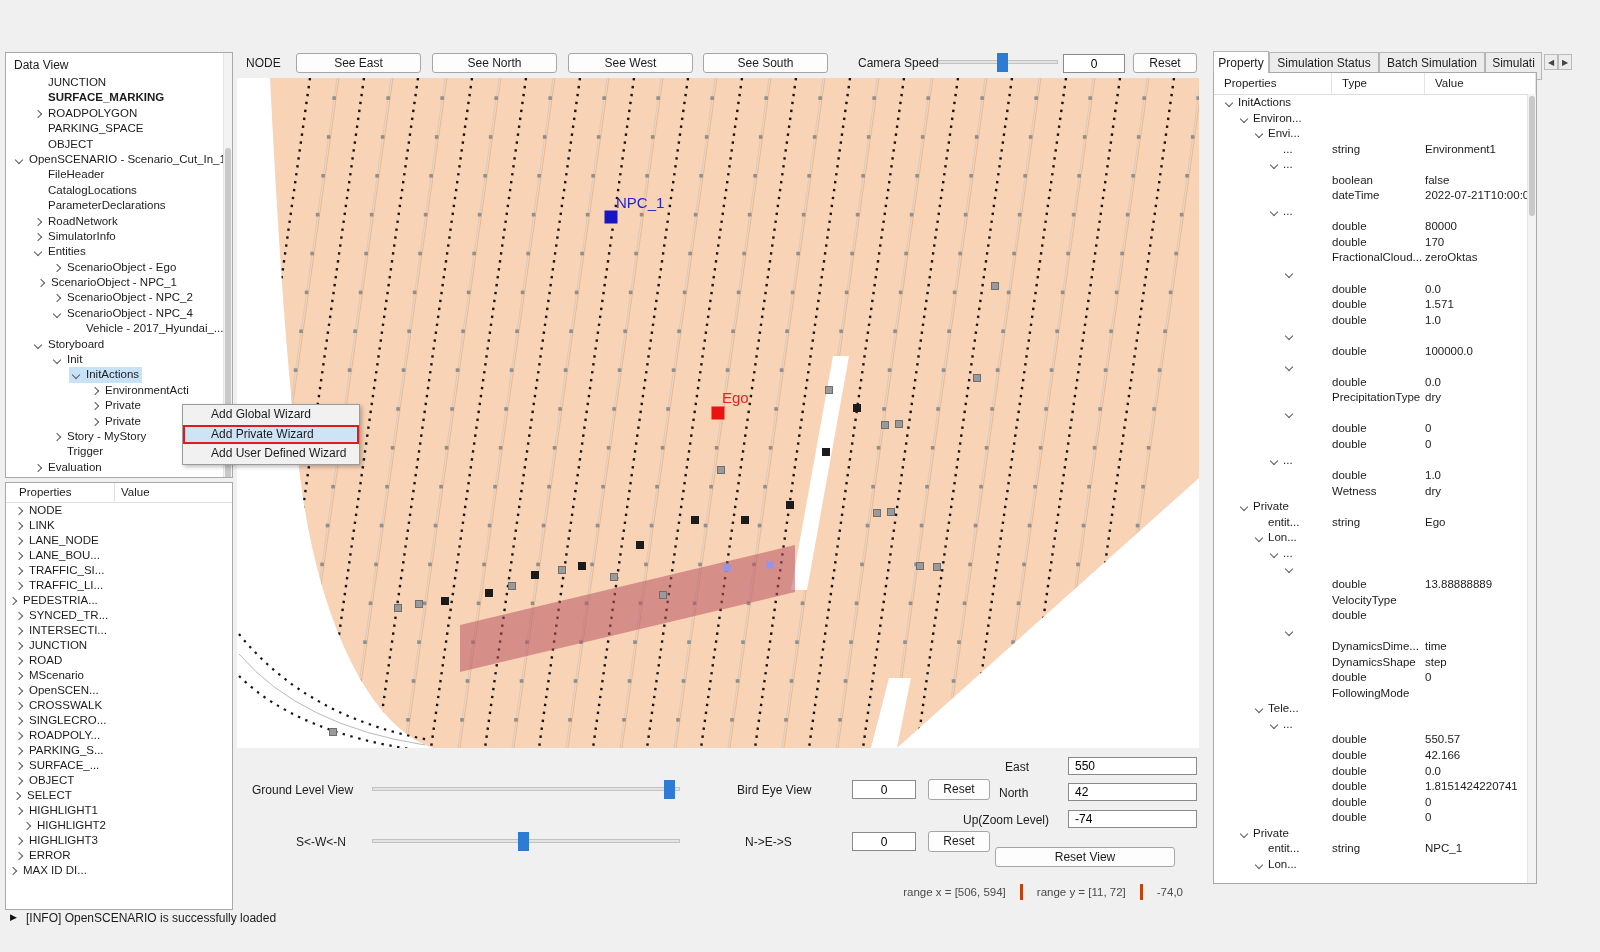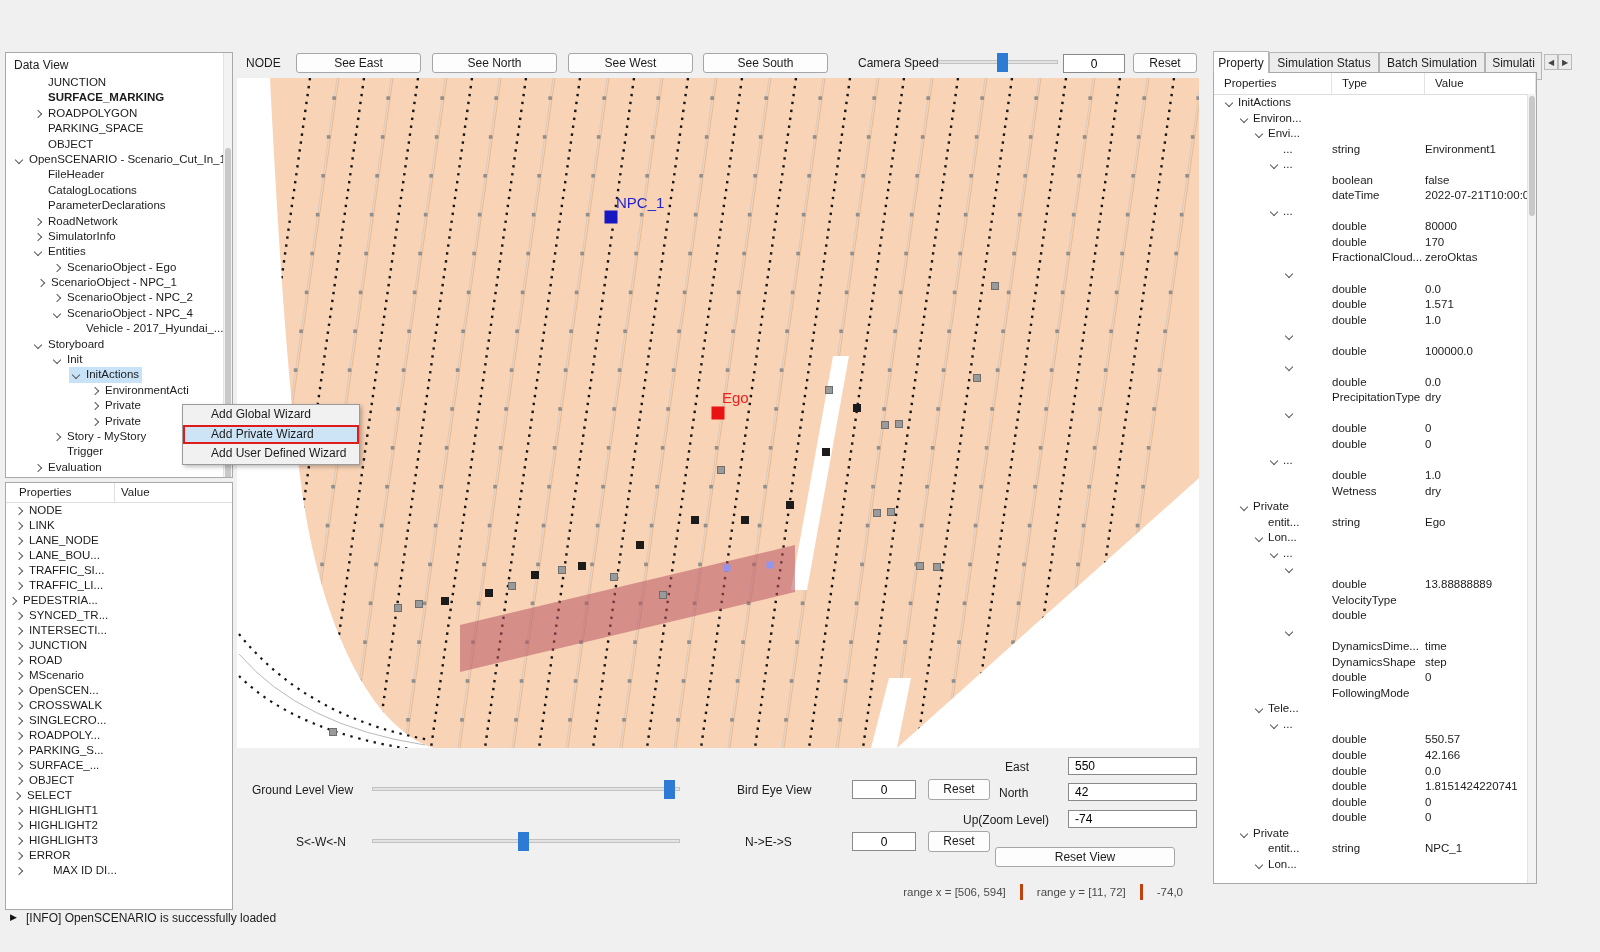--- a/index.html
+++ b/index.html
@@ -314,33 +314,33 @@
           <span class="tlabel">OBJECT</span>
         </div>
         <div class="trow" style="padding-left: 4px; height: 15px; line-height: 15px;">
           <span class="chevbox"><span class="chev right"></span></span>
           <span class="tlabel">SELECT</span>
         </div>
         <div class="trow" style="padding-left: 6px; height: 15px; line-height: 15px;">
           <span class="chevbox"><span class="chev right"></span></span>
           <span class="tlabel">HIGHLIGHT1</span>
         </div>
-        <div class="trow" style="padding-left: 6px; height: 15px; line-height: 15px;">
+        <div class="trow" style="padding-left: 14px; height: 15px; line-height: 15px;">
           <span class="chevbox"><span class="chev right"></span></span>
           <span class="tlabel">HIGHLIGHT2</span>
         </div>
         <div class="trow" style="padding-left: 6px; height: 15px; line-height: 15px;">
           <span class="chevbox"><span class="chev right"></span></span>
           <span class="tlabel">HIGHLIGHT3</span>
         </div>
         <div class="trow" style="padding-left: 6px; height: 15px; line-height: 15px;">
           <span class="chevbox"><span class="chev right"></span></span>
           <span class="tlabel">ERROR</span>
         </div>
-        <div class="trow" style="padding-left: 6px; height: 15px; line-height: 15px; gap: 24px;">
+        <div class="trow" style="height: 15px; line-height: 15px;">
           <span class="chevbox"><span class="chev right"></span></span>
           <span class="tlabel">MAX ID DI...</span>
         </div>
       </div>
   </div>
 
   <div class="tb-label" style="left:246px;top:56px;">NODE</div>
   <div id="tb-buttons">
       <div class="btn" style="left: 296px; top: 53px; width: 125px; height: 20px; line-height: 18px;">See East</div>
       <div class="btn" style="left: 432px; top: 53px; width: 125px; height: 20px; line-height: 18px;">See North</div>

